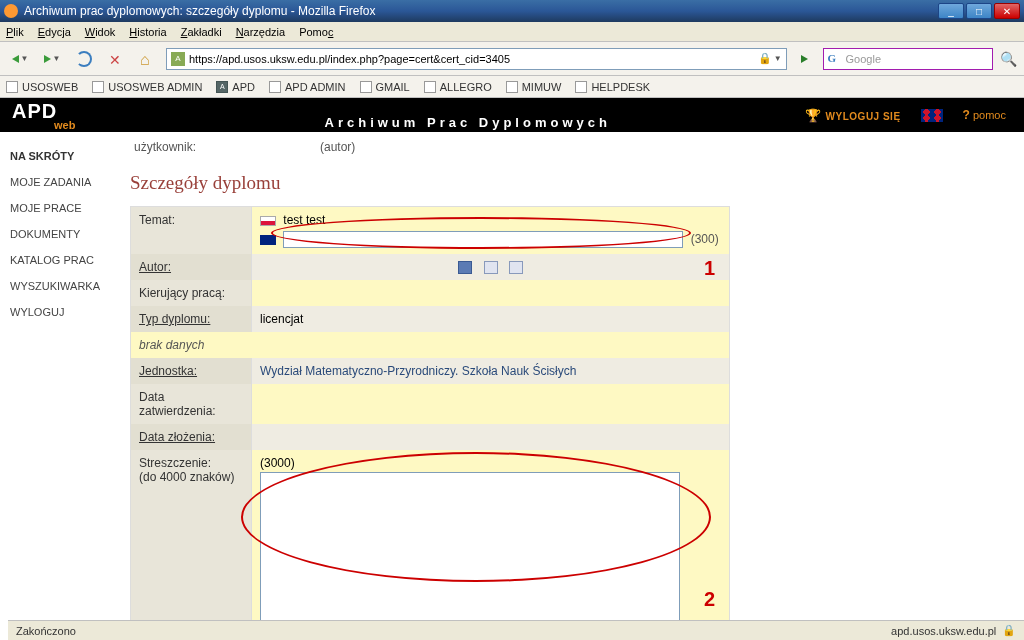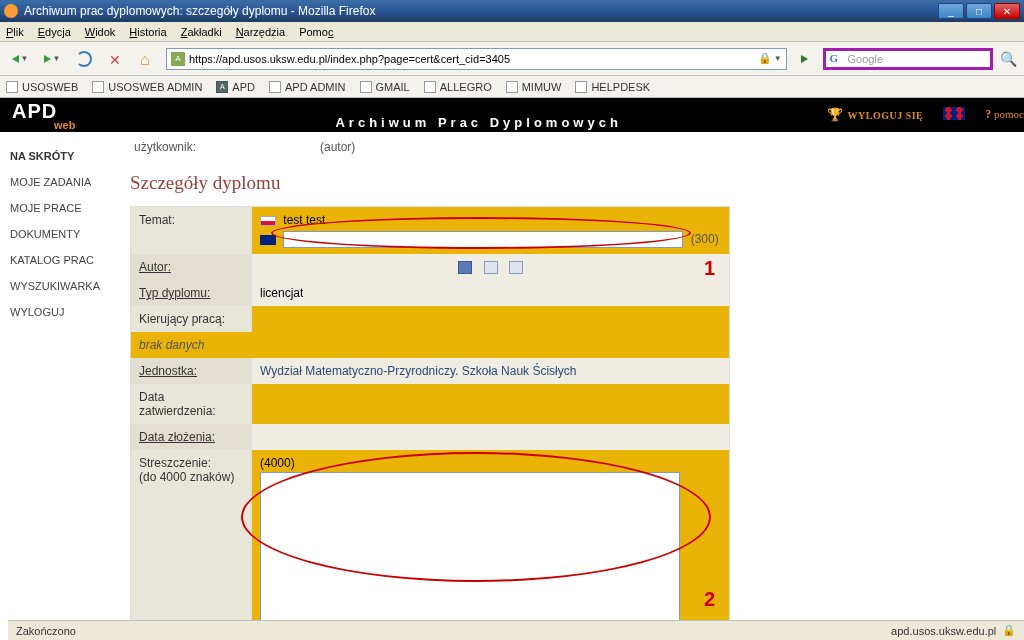--- a/index.html
+++ b/index.html
@@ -24,58 +24,58 @@
   .tri.left { border-right: 7px solid #3b9c3b; }
   .tri.right { border-left: 7px solid #3b9c3b; }
   .go .tri.right { border-left-color: #2a7e2a; }
   .drop { font-size: 8px; color:#555; margin-left:2px; }
   .reload { width:16px; height:16px; border:2px solid #3b7ebf; border-radius:50%; border-left-color: transparent; position:relative; }
   .stop { width:14px; height:14px; font-size:14px; color:#cc4444; }
   .home { width:16px; height:16px; color:#cc9933; font-size:16px; }
   .favicon { width:14px; height:14px; background:#88aa55; color:#fff; font-size:8px; display:inline-flex; align-items:center; justify-content:center; margin-right:4px; }
   .urlbox { flex:1; height:22px; background:#fff; border:1px solid #7f9db9; display:flex; align-items:center; padding:0 4px; font-size:11px; }
   .urlbox .lock { margin-left:auto; color:#c0a020; }
-  .searchbox { width:170px; height:22px; background:#fff; border:3px solid #a21caf; display:flex; align-items:center; padding:0 4px; font-size:11px; color:#999; }
+  .searchbox { width:170px; height:22px; background:#fff; border:1px solid #a21caf; display:flex; align-items:center; padding:0 4px; font-size:11px; color:#999; }
   .gicon { width:14px; height:14px; display:inline-block; margin-right:4px; position:relative; }
   .gicon::before { content:'G'; font-weight:bold; color:#3b7ebf; font-family:serif; }
   .mag { font-size:14px; color:#666; margin-left:4px; }
 
   
   .bmbar { height:22px; background:#f4f2ec; border-bottom:1px solid #c0c0c0; display:flex; align-items:center; padding:0 6px; font-size:11px; gap:14px; }
   .bm { display:flex; align-items:center; gap:4px; color:#333; }
   .bmicon { width:12px; height:12px; border:1px solid #999; background:#fff; }
   .bmicon.dark { background:#566; border-color:#455; color:#fff; font-size:7px; display:flex; align-items:center; justify-content:center; }
 
   
   .apdtop { height:34px; background:#000; display:flex; align-items:center; }
   .apdlogo { width:130px; padding-left:12px; }
   .apdlogo .apd { font: bold 20px Arial; color:#fff; letter-spacing:1px; }
   .apdlogo .web { font: bold 11px Arial; color:#e38b1e; margin-left:42px; margin-top:-4px; }
   .apdcenter { flex:1; text-align:center; color:#fff; font:bold 13px Arial; letter-spacing:4px; padding-top:14px; }
-  .apdright { display:flex; align-items:flex-start; gap:20px; color:#fff; font-size:11px;font-family:Liberation Serif, serif; }
+  .apdright { display:flex; align-items:center; gap:20px; padding-right:18px; color:#fff; font-size:11px; }
   .logout { color:#e38b1e; font-weight:bold; font-size:10px; letter-spacing:0.5px; }
   .cup { color:#e38b1e; font-size:13px; margin-right:4px; }
   .flag-uk { width:22px; height:13px; background: linear-gradient(45deg, #00247d 25%, transparent 25%), linear-gradient(-45deg, #00247d 25%, transparent 25%), linear-gradient(45deg, transparent 75%, #00247d 75%), linear-gradient(-45deg, transparent 75%, #00247d 75%), #cf142b; background-size:11px 6px; border:0; }
   .help { color:#e38b1e; font-weight:bold; font-size:12px; }
 
   
   .page { display:flex; }
   .sidebar { width:130px; padding:18px 10px; font-size:11px; color:#444; }
   .sidebar .hdr { font-weight:bold; color:#333; margin-bottom:14px; font-size:11px; }
   .sidebar .item { margin-bottom:14px; cursor:pointer; }
 
   .content { flex:1; max-width:760px; padding:8px 0; }
   .userline { font-size:12px; color:#555; display:flex; }
   .userline .lbl { width:190px; padding-left:4px; }
   .ptitle { font:19px Georgia,serif; color:#99403a; margin:18px 0 12px 0; }
 
   .details { width:600px; border:1px solid #ddd; background:#f4f2ec; }
   .row { display:flex; }
   .cell-l { width:121px; padding:6px 8px; font-size:12px; color:#333; background:#e8e5d9; border-right:1px solid #ddd; }
-  .cell-r { flex:1; padding:6px 8px; font-size:12px; background:#eab308; position:relative; }
+  .cell-r { flex:1; padding:6px 8px; font-size:12px; background:#fef9c3; position:relative; }
   .row.alt .cell-l { background:#e2dfd1;text-decoration:underline; }
   .row.alt .cell-r { background:#efece2; }
   .flag-pl { display:inline-block; width:16px; height:10px; background:linear-gradient(to bottom, #fff 50%, #dc143c 50%); border:1px solid #aaa; vertical-align:middle; margin-right:4px; }
   .flag-en { display:inline-block; width:16px; height:10px; background:#00247d; position:relative; vertical-align:middle; margin-right:4px; }
   .flag-en::before, .flag-en::after { content:''; position:absolute; background:#fff; }
   .titleinput { width:400px; height:17px; border:1px solid #7f9db9; font-size:11px; vertical-align:middle; }
   .count { color:#555; margin-left:4px; }
   .miniicon { display:inline-block; width:14px; height:13px; margin:0 4px; vertical-align:middle; }
   .mi1 { background:#5b7bb4; border:1px solid #3a5a93; }
   .mi2 { background:#e0e4f0; border:1px solid #8899bb; }
@@ -229,27 +229,27 @@
         </div>
       </div>
       <div class="row alt">
         <div class="cell-l">Autor:</div>
         <div class="cell-r" style="text-align:center;">
           <span class="miniicon mi1"></span>
           <span class="miniicon mi2"></span>
           <span class="miniicon mi2"></span>
         </div>
       </div>
+      <div class="row">
+        <div class="cell-l">Kierujący pracą:</div>
+        <div class="cell-r"></div>
+      </div>
       <div class="row alt">
         <div class="cell-l">Typ dyplomu:</div>
         <div class="cell-r">licencjat</div>
-      </div>
-      <div class="row">
-        <div class="cell-l">Kierujący pracą:</div>
-        <div class="cell-r"></div>
       </div>
       <div class="row">
         <div class="cell-r nodata">brak danych</div>
       </div>
       <div class="row alt">
         <div class="cell-l">Jednostka:</div>
         <div class="cell-r link">Wydział Matematyczno-Przyrodniczy. Szkoła Nauk Ścisłych</div>
       </div>
       <div class="row">
         <div class="cell-l">Data zatwierdzenia:</div>
@@ -258,21 +258,21 @@
       <div class="row alt">
         <div class="cell-l">Data złożenia:</div>
         <div class="cell-r"></div>
       </div>
       <div class="row">
         <div class="cell-l">
           <span>Streszczenie:</span><br>
           <span>(do 4000 znaków)</span>
         </div>
         <div class="cell-r">
-          <span>(4000)</span><br>
+          <span>(3000)</span><br>
           <textarea class="abstract" style=""></textarea>
         </div>
       </div>
 
       <div class="anno-ellipse" style="top:10px; left:140px; width:420px; height:32px;"></div>
       <div class="anno-num" style="top:50px; right:14px;">1</div>
       <div class="anno-ellipse" style="top:245px; left:110px; width:470px; height:130px;"></div>
       <div class="anno-num" style="bottom:30px; right:14px;">2</div>
     </div>
   </div>

